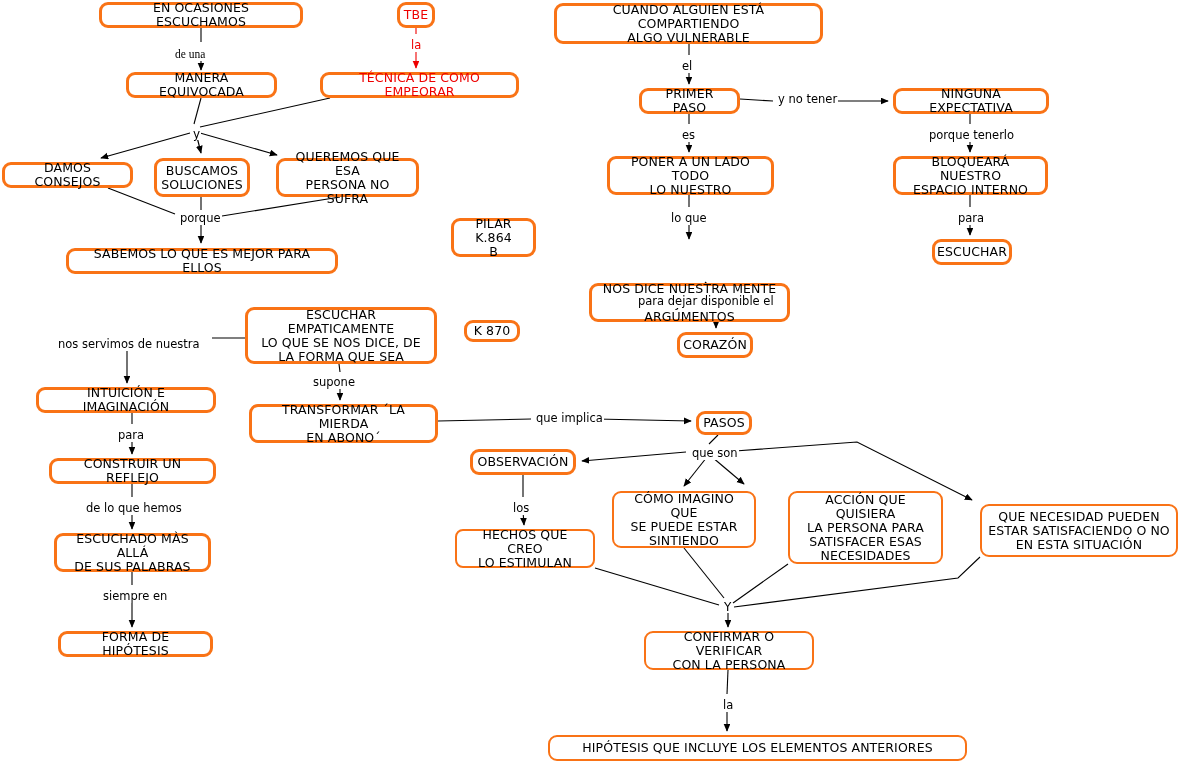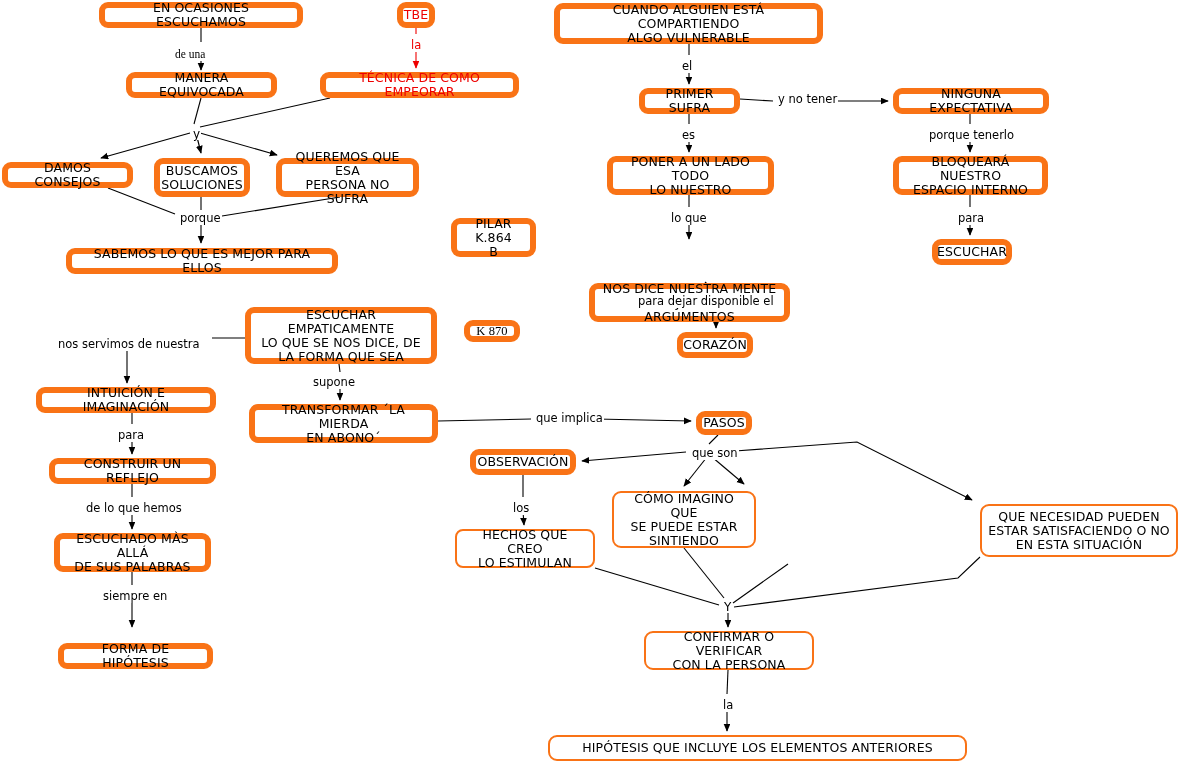--- a/index.html
+++ b/index.html
@@ -21,21 +21,21 @@
     position: absolute;
     left: 0;
     top: 0;
     width: 1185px;
     height: 767px;
     pointer-events: none;
   }
   .node {
     position: absolute;
     box-sizing: border-box;
-    border: 6px solid #f97316;
+    border: 3px solid #f97316;
     border-radius: 9px;
     background: #ffffff;
     color: #000000;
     display: flex;
     align-items: center;
     justify-content: center;
     text-align: center;
     line-height: 1.12;
     font-size: 12.5px;
     letter-spacing: 0.1px;
@@ -173,40 +173,41 @@
   <div class="node" style="left: 99px; top: 2px; width: 204px; height: 26px; color: rgb(0, 0, 0);">EN OCASIONES ESCUCHAMOS</div>
   <div class="node" style="left: 126px; top: 72px; width: 151px; height: 26px; color: rgb(0, 0, 0);">MANERA EQUIVOCADA</div>
   <div class="node red" style="left: 397px; top: 2px; width: 38px; height: 26px; color: rgb(238, 0, 0);">TBE</div>
   <div class="node red" style="left: 320px; top: 72px; width: 199px; height: 26px; color: rgb(238, 0, 0);">TÉCNICA DE COMO EMPEORAR</div>
   <div class="node" style="left: 2px; top: 162px; width: 131px; height: 26px; color: rgb(0, 0, 0);">DAMOS CONSEJOS</div>
   <div class="node" style="left: 154px; top: 158px; width: 96px; height: 39px; color: rgb(0, 0, 0);">BUSCAMOS<br>SOLUCIONES</div>
   <div class="node" style="left: 276px; top: 158px; width: 143px; height: 39px; color: rgb(0, 0, 0);">QUEREMOS QUE ESA<br>PERSONA NO SUFRA</div>
   <div class="node" style="left: 66px; top: 248px; width: 272px; height: 26px; color: rgb(0, 0, 0);">SABEMOS LO QUE ES MEJOR PARA ELLOS</div>
   <div class="node" style="left: 451px; top: 218px; width: 85px; height: 39px; color: rgb(0, 0, 0);">PILAR K.864<br>B</div>
   <div class="node" style="left: 554px; top: 3px; width: 269px; height: 41px; color: rgb(0, 0, 0);">CUANDO ALGUIEN ESTÁ COMPARTIENDO<br>ALGO VULNERABLE</div>
-  <div class="node" style="left: 639px; top: 88px; width: 101px; height: 26px; color: rgb(0, 0, 0);">PRIMER SUFRA</div>
+  <div class="node" style="left: 639px; top: 88px; width: 101px; height: 26px; color: rgb(0, 0, 0);">PRIMER PASO</div>
   <div class="node" style="left: 893px; top: 88px; width: 156px; height: 26px; color: rgb(0, 0, 0);">NINGUNA EXPECTATIVA</div>
   <div class="node" style="left: 607px; top: 156px; width: 167px; height: 39px; color: rgb(0, 0, 0);">PONER A UN LADO TODO<br>LO NUESTRO</div>
   <div class="node" style="left: 893px; top: 156px; width: 155px; height: 39px; color: rgb(0, 0, 0);">BLOQUEARÁ NUESTRO<br>ESPACIO INTERNO</div>
   <div class="node" style="left: 589px; top: 243px; width: 201px; height: 39px; color: rgb(0, 0, 0); margin-top: 40px;">NOS DICE NUESTRA MENTE<br>CON JUICIOS Y ARGUMENTOS</div>
   <div class="node" style="left: 932px; top: 239px; width: 80px; height: 26px; color: rgb(0, 0, 0);">ESCUCHAR</div>
   <div class="node" style="left: 677px; top: 332px; width: 76px; height: 26px; color: rgb(0, 0, 0);">CORAZÓN</div>
   <div class="node" style="left: 245px; top: 307px; width: 192px; height: 57px; color: rgb(0, 0, 0);">ESCUCHAR EMPATICAMENTE<br>LO QUE SE NOS DICE, DE<br>LA FORMA QUE SEA</div>
-  <div class="node" style="left: 464px; top: 320px; width: 56px; height: 22px; color: rgb(0, 0, 0); font-family: Liberation Serif, serif;">K 870</div>
+  <div class="node" style="left: 464px; top: 320px; width: 56px; height: 22px; color: rgb(0, 0, 0);">K 870</div>
   <div class="node" style="left: 36px; top: 387px; width: 180px; height: 26px; color: rgb(0, 0, 0);">INTUICIÓN E IMAGINACIÓN</div>
   <div class="node" style="left: 249px; top: 404px; width: 189px; height: 39px; color: rgb(0, 0, 0);">TRANSFORMAR ´LA MIERDA<br>EN ABONO´</div>
   <div class="node" style="left: 696px; top: 411px; width: 56px; height: 24px; color: rgb(0, 0, 0);">PASOS</div>
   <div class="node" style="left: 49px; top: 458px; width: 167px; height: 26px; color: rgb(0, 0, 0);">CONSTRUIR UN REFLEJO</div>
   <div class="node" style="left: 470px; top: 449px; width: 106px; height: 26px; color: rgb(0, 0, 0);">OBSERVACIÓN</div>
   <div class="node bold" style="left: 612px; top: 491px; width: 144px; height: 57px; color: rgb(0, 0, 0);">CÓMO IMAGINO QUE<br>SE PUEDE ESTAR<br>SINTIENDO</div>
+  <div class="node bold" style="left: 788px; top: 491px; width: 155px; height: 73px; color: rgb(0, 0, 0);">ACCIÓN QUE QUISIERA<br>LA PERSONA PARA<br>SATISFACER ESAS<br>NECESIDADES</div>
   <div class="node bold" style="left: 980px; top: 504px; width: 198px; height: 53px; color: rgb(0, 0, 0);">QUE NECESIDAD PUEDEN<br>ESTAR SATISFACIENDO O NO<br>EN ESTA SITUACIÓN</div>
   <div class="node" style="left: 54px; top: 533px; width: 157px; height: 39px; color: rgb(0, 0, 0);">ESCUCHADO MÀS ALLÁ<br>DE SUS PALABRAS</div>
   <div class="node bold" style="left: 455px; top: 529px; width: 140px; height: 39px; color: rgb(0, 0, 0); border-radius: 8px;">HECHOS QUE CREO<br>LO ESTIMULAN</div>
   <div class="node bold" style="left: 644px; top: 631px; width: 170px; height: 39px; color: rgb(0, 0, 0);">CONFIRMAR O VERIFICAR<br>CON LA PERSONA</div>
-  <div class="node" style="left: 58px; top: 631px; width: 155px; height: 26px; color: rgb(0, 0, 0); margin-top: 12px;">FORMA DE HIPÓTESIS</div>
+  <div class="node" style="left: 58px; top: 631px; width: 155px; height: 26px; color: rgb(0, 0, 0);">FORMA DE HIPÓTESIS</div>
   <div class="node bold" style="left: 548px; top: 735px; width: 419px; height: 26px; color: rgb(0, 0, 0);">HIPÓTESIS QUE INCLUYE LOS ELEMENTOS ANTERIORES</div>
 
   <div class="elabel" style="left: 174px; top: 49px; color: rgb(0, 0, 0); font-family: Liberation Serif, serif;">de una</div>
   <div class="elabel red" style="left: 410px; top: 40px; color: rgb(238, 0, 0);">la</div>
   <div class="elabel" style="left: 179px; top: 213px; color: rgb(0, 0, 0);">porque</div>
   <div class="elabel" style="left: 681px; top: 61px; color: rgb(0, 0, 0);">el</div>
   <div class="elabel" style="left: 777px; top: 94px; color: rgb(0, 0, 0);">y no tener</div>
   <div class="elabel" style="left: 681px; top: 130px; color: rgb(0, 0, 0);">es</div>
   <div class="elabel" style="left: 928px; top: 130px; color: rgb(0, 0, 0);">porque tenerlo</div>
   <div class="elabel" style="left: 670px; top: 213px; color: rgb(0, 0, 0);">lo que</div>

